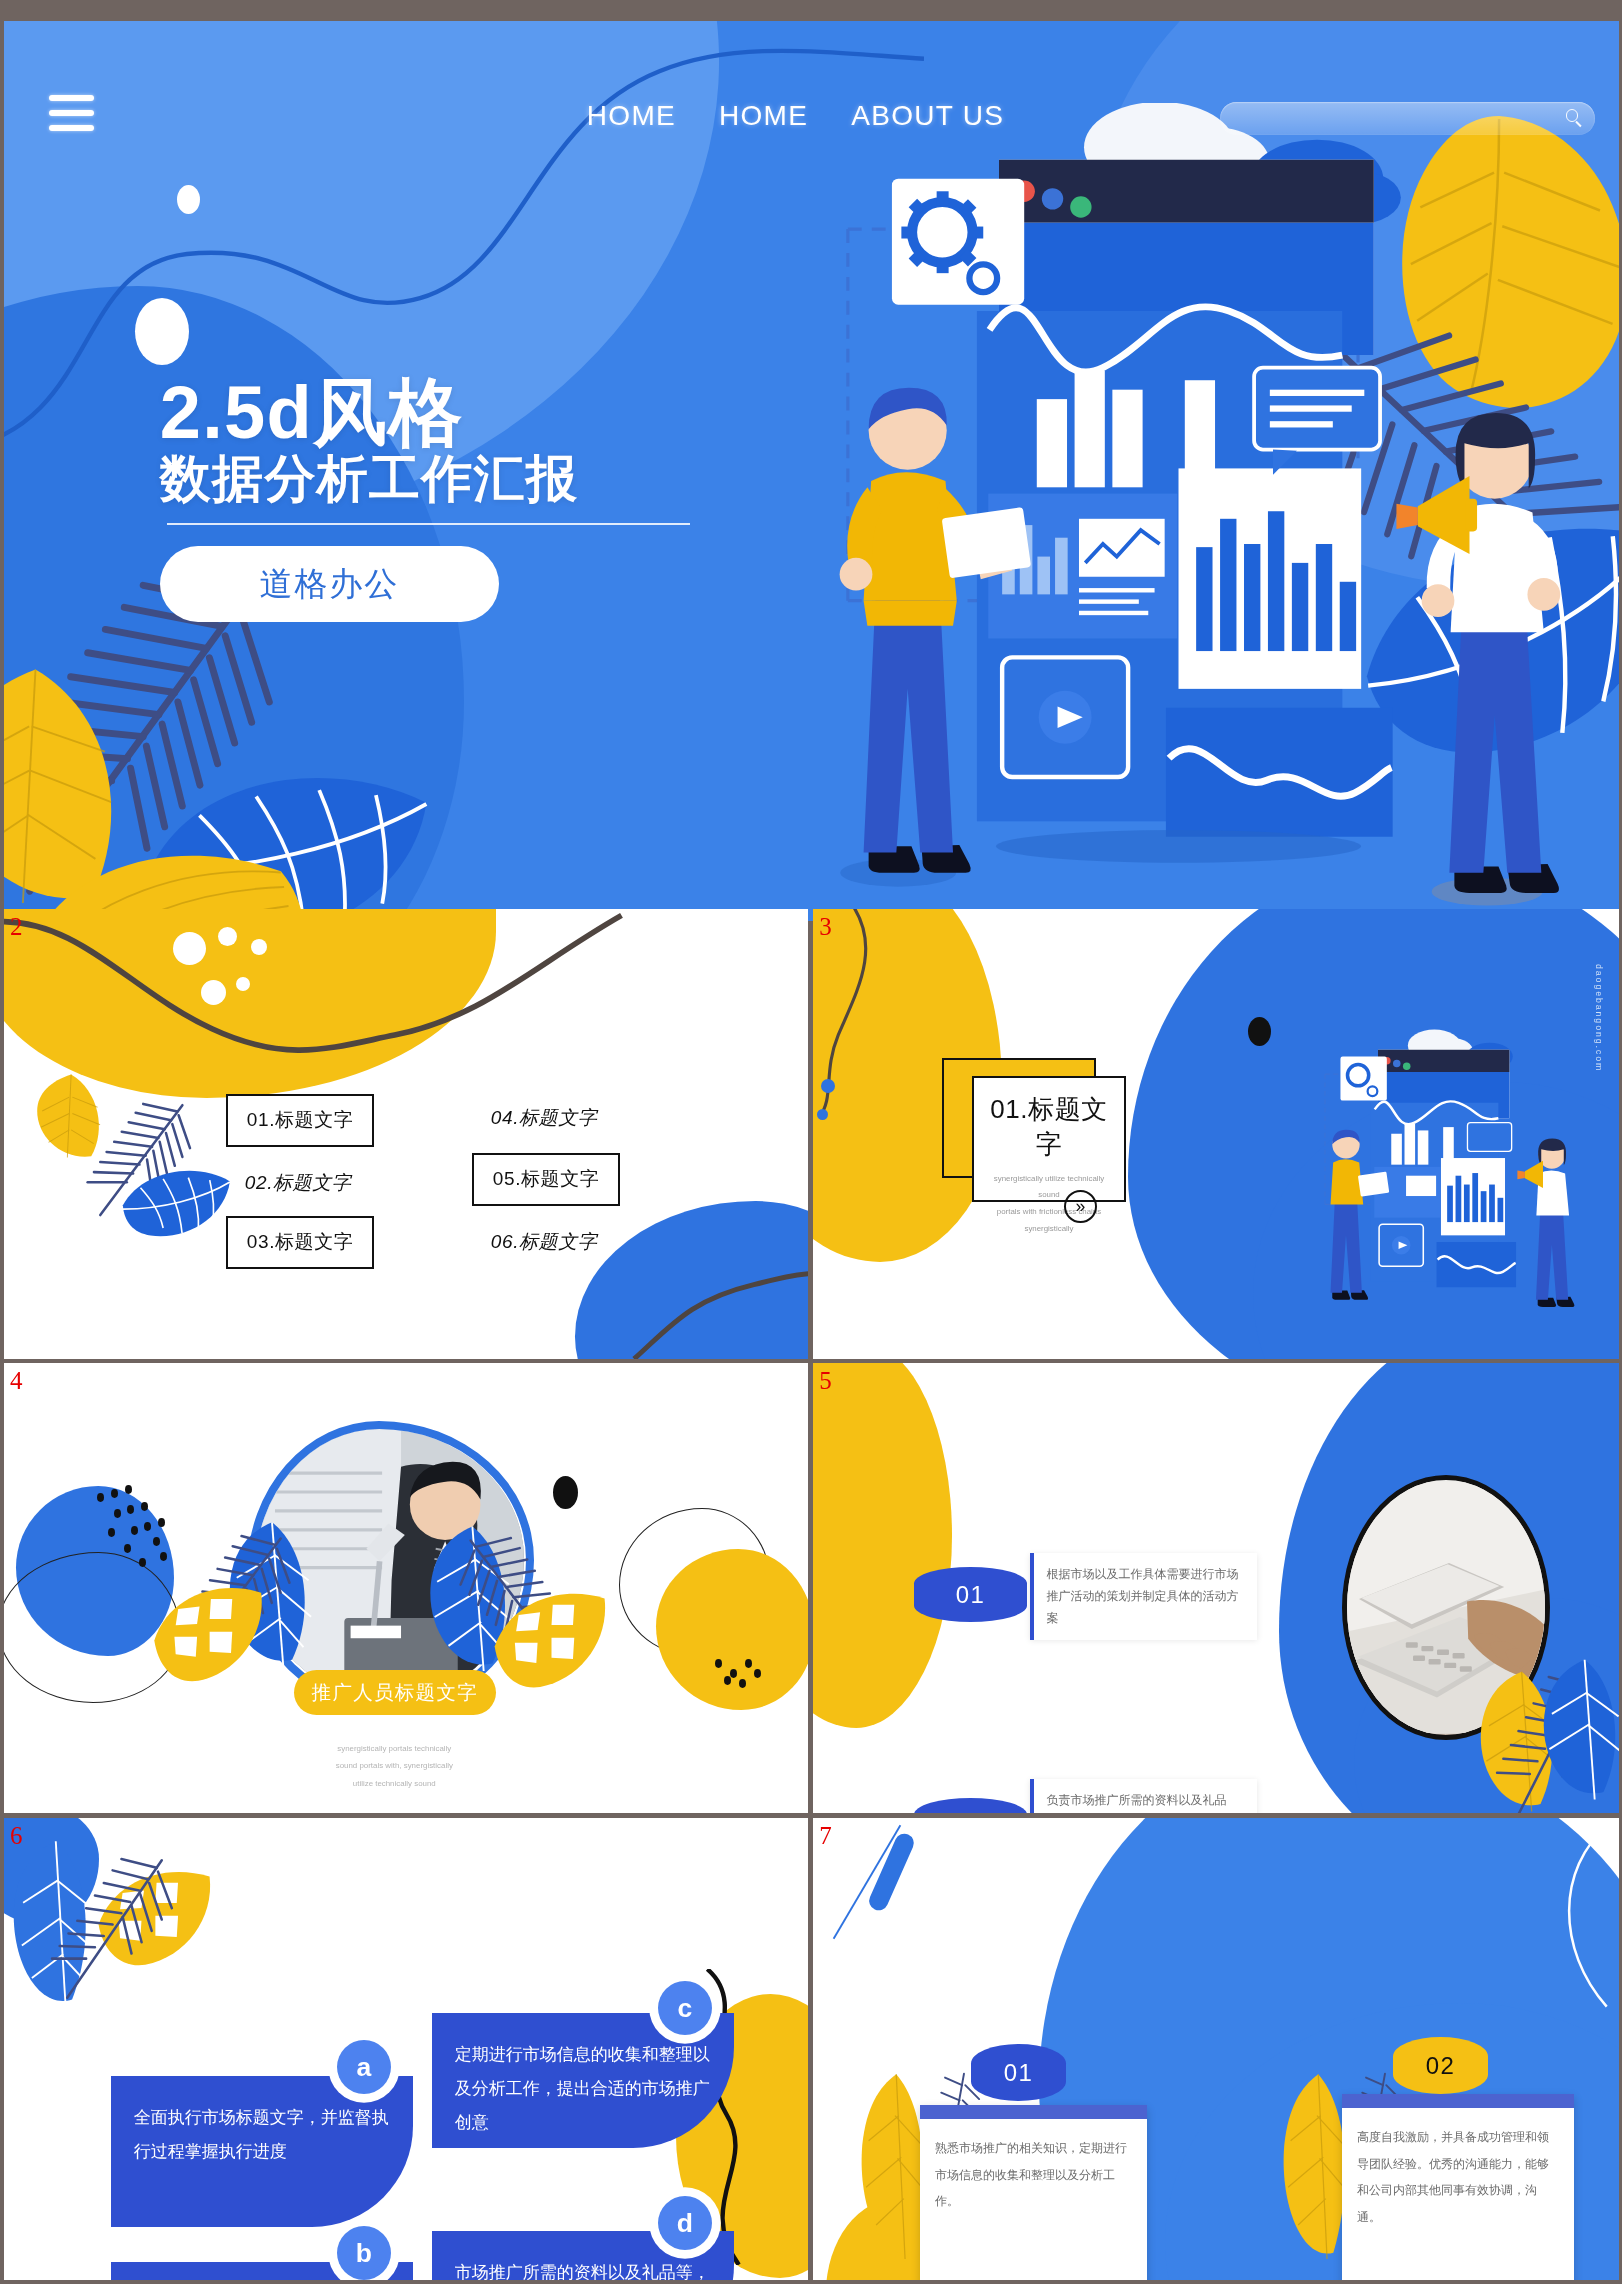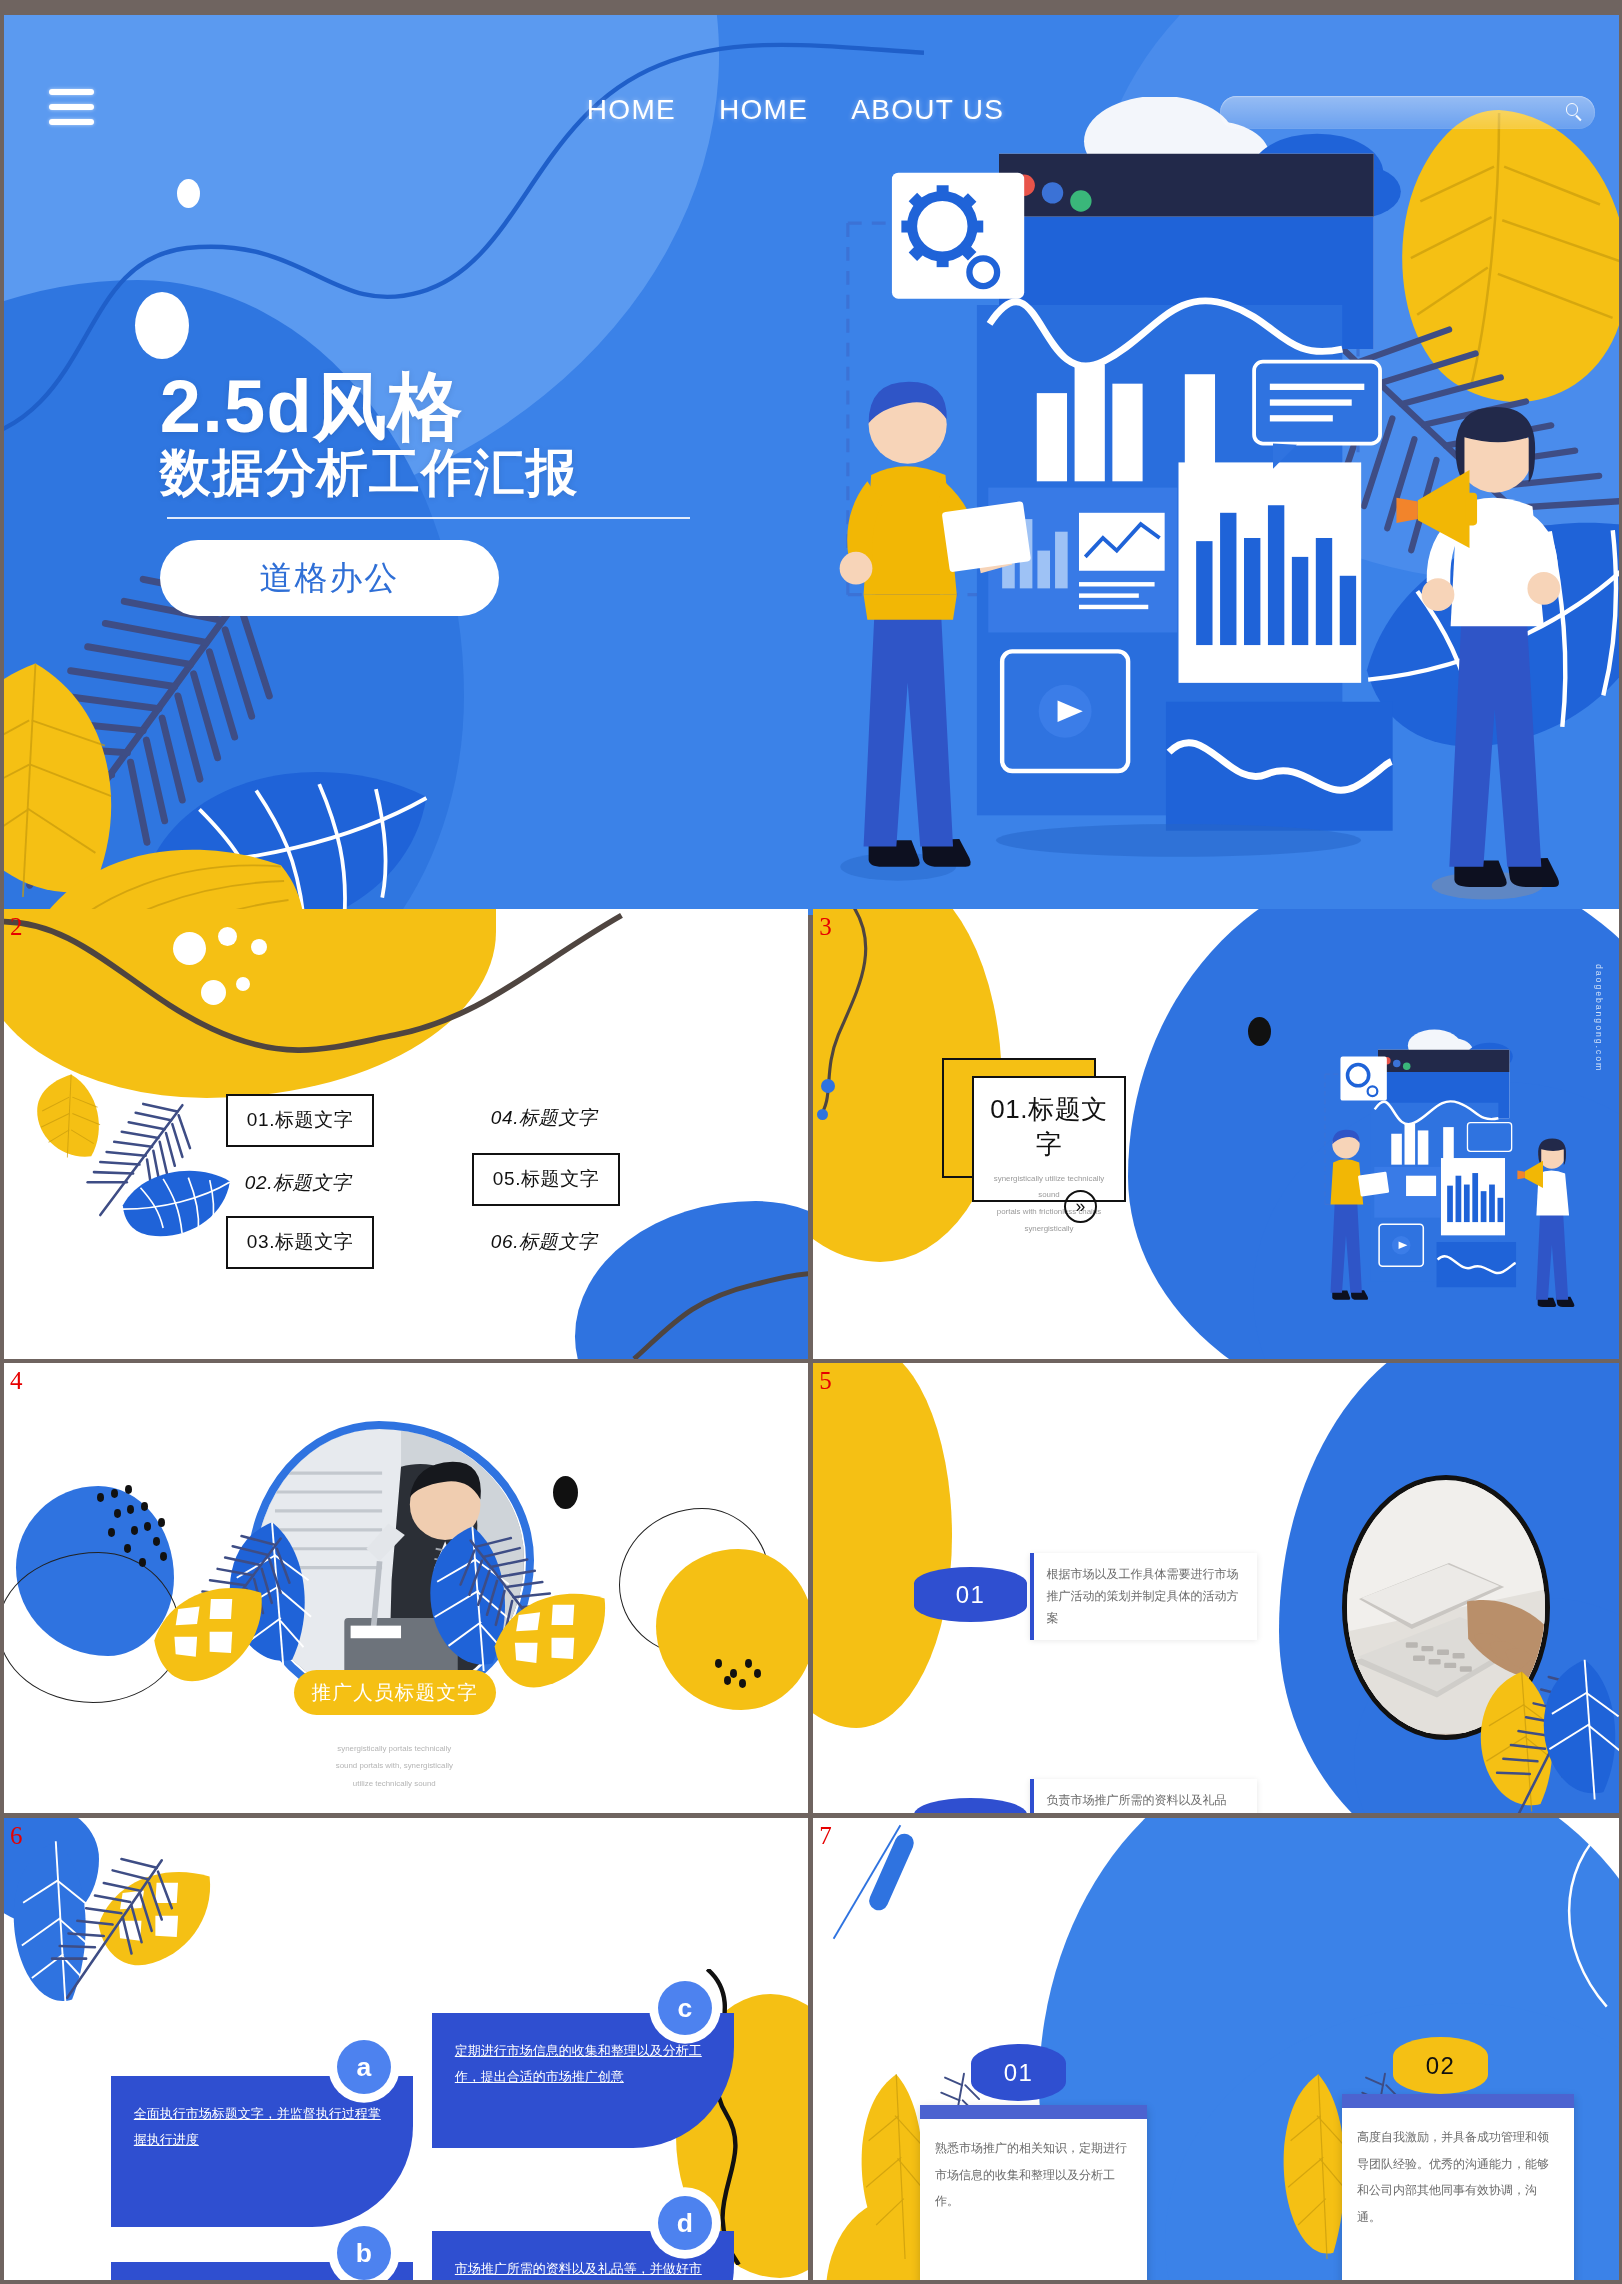--- a/index.html
+++ b/index.html
@@ -11,21 +11,21 @@
   }
 
   
   .deck { position:absolute; inset:0; background:#6f6460; }
 
   .slide {
     position:absolute;
     background:#fff;
     overflow:hidden;
   }
-  .s1 { left:3.8px;    top:15px;    width:1615px; height:900px; }
+  .s1 { left:3.8px;    top:21px;    width:1615px; height:900px; }
   .s2 { left:3.8px;    top:909px; width:804px; height:450px;  }
   .s3 { left:813px; top:909px; width:806px; height:450px;  }
   .s4 { left:3.8px;    top:1363px; width:804px; height:450px;  }
   .s5 { left:813px; top:1363px; width:806px; height:450px;  }
   .s6 { left:3.8px;    top:1818px; width:804px; height:462px;  }
   .s7 { left:813px; top:1818px; width:806px; height:462px;  }
 
   .snum {
     position:absolute; left:6.3px; top:5px; z-index:90;
     color:#e60000; font-size:25px; line-height:1;
@@ -238,23 +238,22 @@
   }
   .s6 .y-right {
     position:absolute; right:-57px; top:176px; width:189px; height:284px;
     background:#f5c014; border-radius:50% 50% 45% 55% / 50% 50% 50% 50%;
   }
   .s6 .black-squiggle { position:absolute; right:0; top:151px; width:151px; height:296px; }
 
   .bluecard {
     position:absolute; background:#2f4fd0;
     border-radius:0 0 101px 0;
-    color:#fff; font-size:13px; line-height:2;
+    color:#fff; font-size:17px; line-height:2;
     padding:25px 23px;
-    text-decoration:underline;
   }
   .badge {
     position:absolute; width:54px; height:54px; border-radius:50%;
     background:#4d82ef; color:#fff;
     display:flex; align-items:center; justify-content:center;
     font-size:26.5px; font-weight:bold;
     box-shadow:0 0 0 8.8px #fff;
     z-index:6;
   }
 

